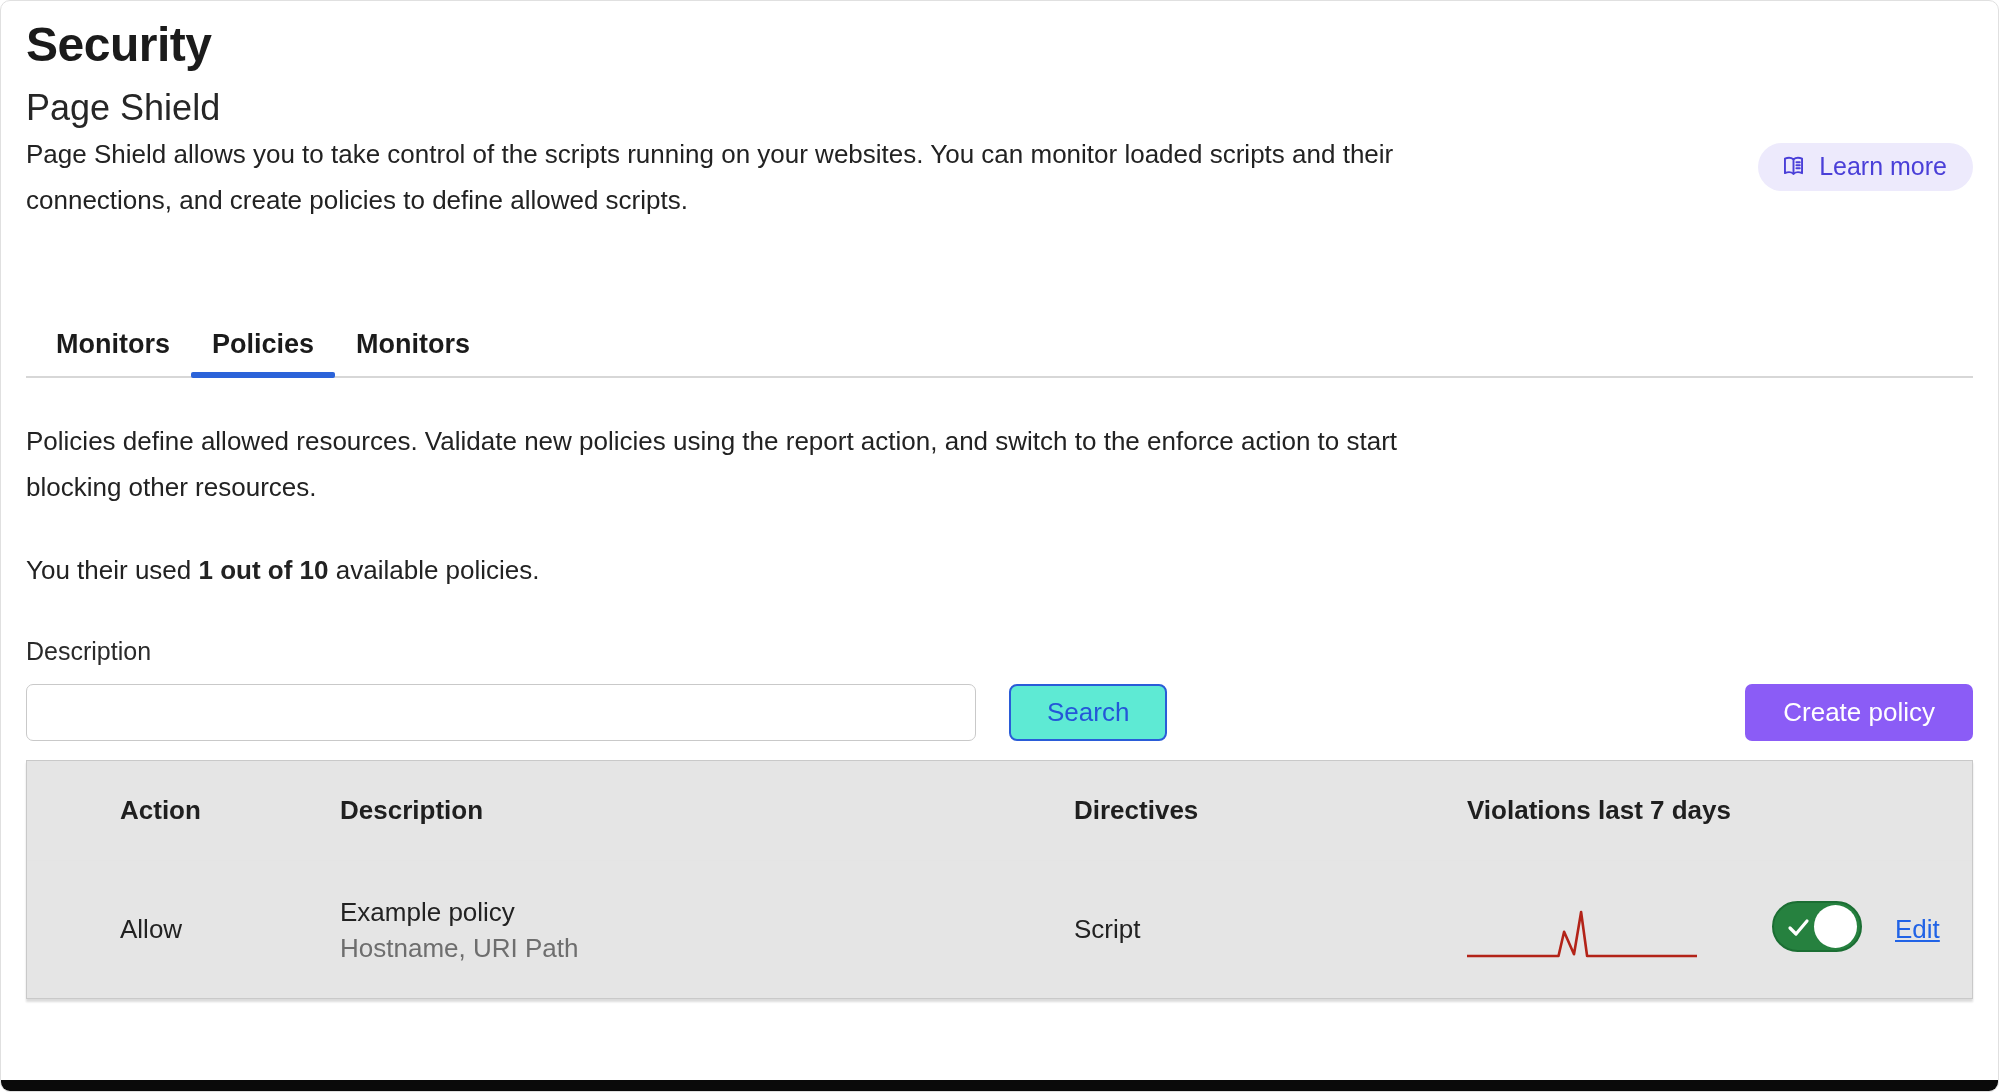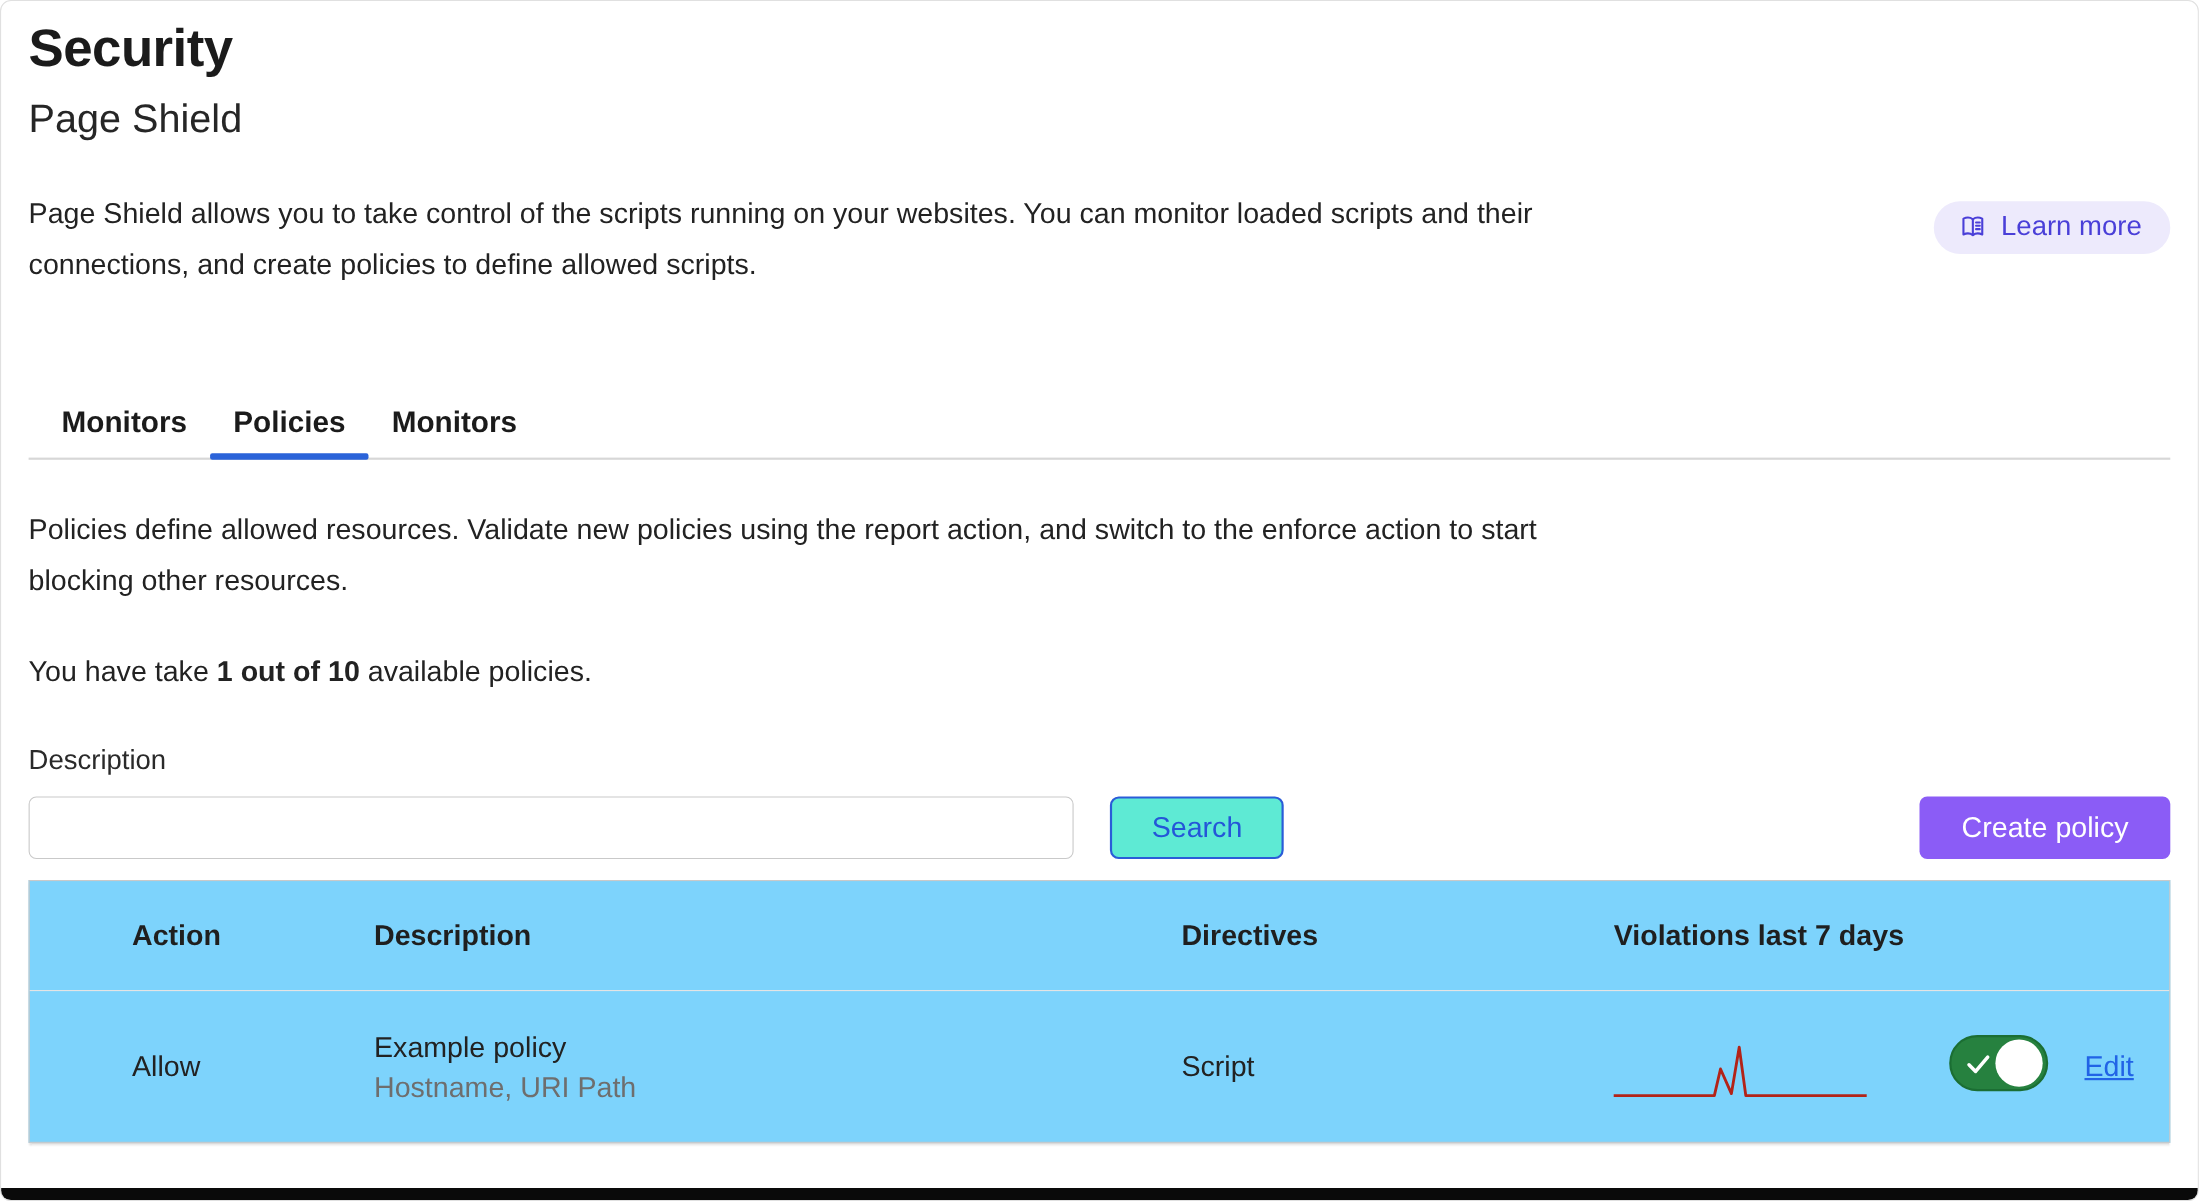--- a/index.html
+++ b/index.html
@@ -9,21 +9,21 @@
     position: relative; width: 1999px; height: 1092px;
     border: 1px solid #e0e0e0; border-radius: 10px; overflow: hidden; background: #fff;
   }
   .page { padding: 0 25px; }
 
   
   .title { margin-top: 14px; font-size: 48px; font-weight: 700; line-height: 60px; color: #1b1b1b; letter-spacing: -0.5px; }
   .subtitle { margin-top: 10px; font-size: 36px; font-weight: 400; line-height: 46px; color: #262626; }
 
   
-  .intro-row { margin-top: 40px; display: flex; align-items: flex-start; }
+  .intro-row { display: flex; align-items: flex-start; }
   .intro-text { max-width: 1400px; font-size: 26px; line-height: 46px; color: #222; }
   .learn-more {
     margin-left: auto; margin-top: 12px; flex: 0 0 auto;
     display: inline-flex; align-items: center; gap: 12px;
     background: #edeafc; color: #4a3fd8; border: none; cursor: pointer;
     font-family: inherit; font-size: 25px; line-height: 25px;
     padding: 10px 26px 11px 22px; border-radius: 24px;
   }
   .learn-more svg { display: block; }
 
@@ -55,21 +55,21 @@
     font-family: inherit; font-size: 26px; cursor: pointer;
   }
   .create-btn {
     margin-left: auto; height: 57px; padding: 0 38px;
     background: #8b5cf6; color: #fff; border: none; border-radius: 7px;
     font-family: inherit; font-size: 26px; cursor: pointer;
   }
 
   
   .policy-table {
-    margin-top: 19px; border: 1px solid #c9c9c9; background: #7dd3fc;
+    margin-top: 19px; border: 1px solid #c9c9c9; background: #e5e5e5;
     box-shadow: 0 3px 2px rgba(0,0,0,0.14);
   }
   .t-row {
     display: grid;
     grid-template-columns: 220px 734px 393px 305px 123px 1fr;
     padding-left: 93px; align-items: center;
   }
   .t-head { height: 100px; border-bottom: 1px solid #e4e4e4; }
   .t-head .t-cell { font-size: 26px; font-weight: 700; color: #1f1f1f; }
   .t-body { height: 137px; }
@@ -119,21 +119,21 @@
     </div>
 
     <nav class="tabs">
       <button class="tab">Monitors</button>
       <button class="tab active">Policies</button>
       <button class="tab">Monitors</button>
     </nav>
 
     <p class="section-desc">Policies define allowed resources. Validate new policies using the report action, and switch to the enforce action to start blocking other resources.</p>
 
-    <p class="usage"><span>You have take </span><b>1 out of 10</b><span> available policies.</span></p>
+    <p class="usage"><span>You their used </span><b>1 out of 10</b><span> available policies.</span></p>
 
     <div class="field-label">Description</div>
 
     <div class="search-row">
       <input class="search-input" type="text" value="" style="">
       <button class="search-btn">Search</button>
       <button class="create-btn">Create policy</button>
     </div>
 
     <div class="policy-table">

